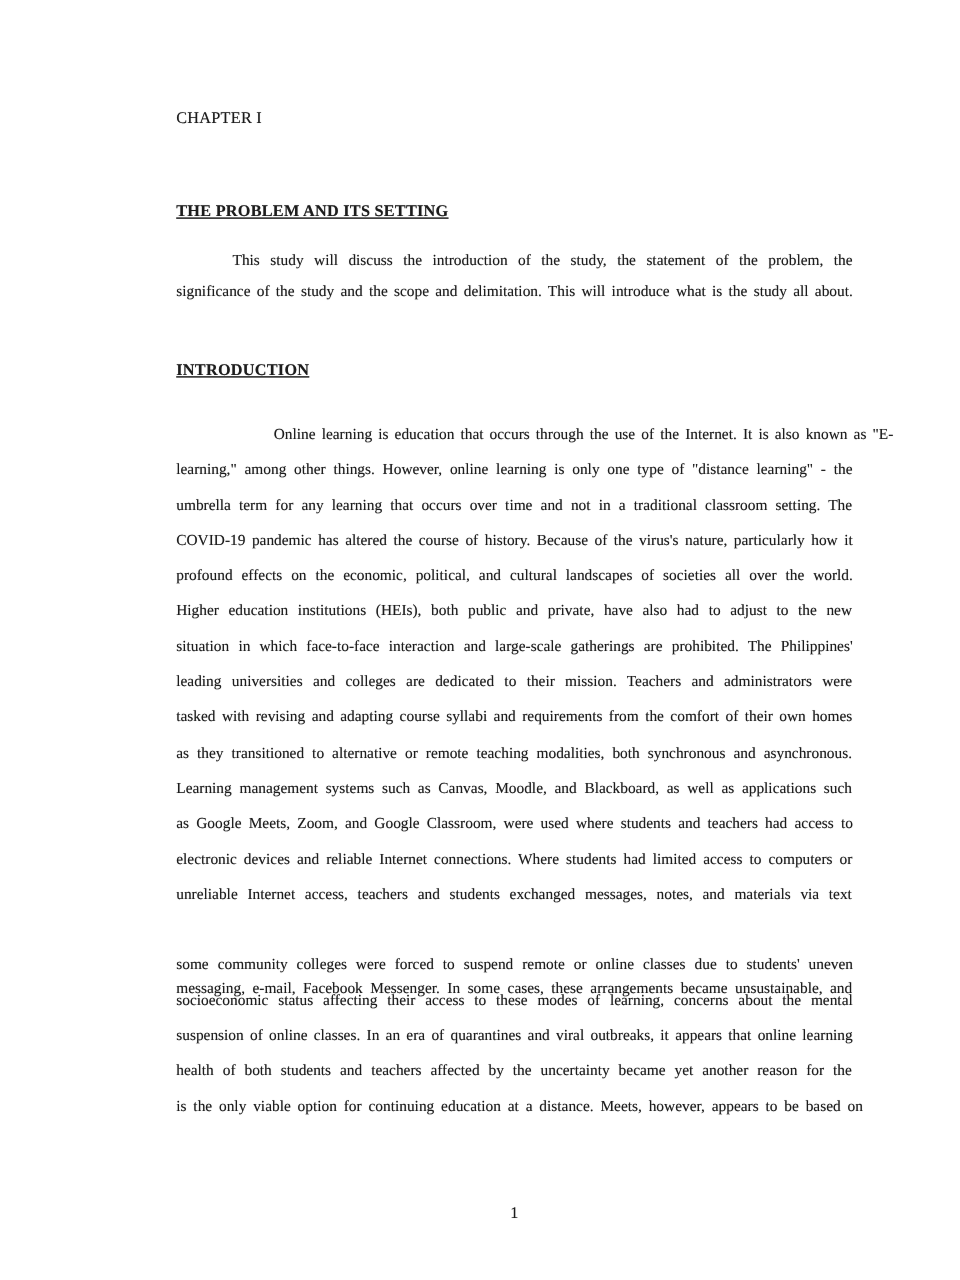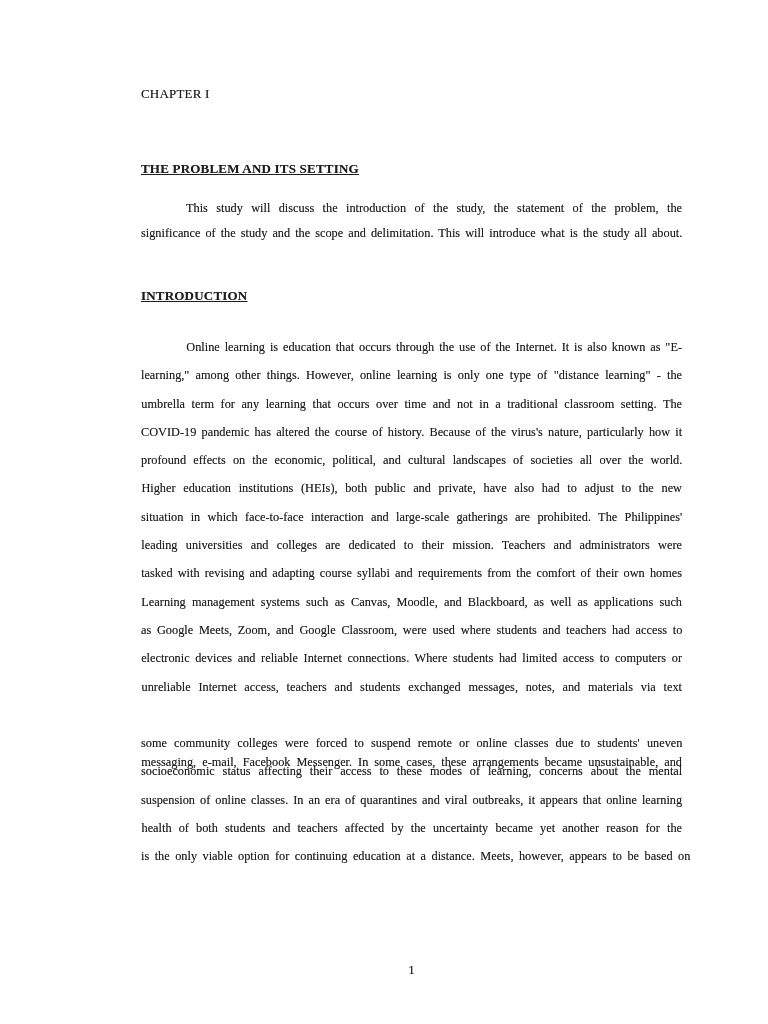--- a/index.html
+++ b/index.html
@@ -34,21 +34,20 @@
     white-space: nowrap;
     text-shadow: 0 0 0.6px rgba(0,0,0,0.45);
   }
   .heading.bold { font-weight: bold; text-decoration: underline; }
   .para .doc-line {
     position: relative;
     font-size: 12.3px;
     white-space: nowrap;
     overflow: visible;
     text-shadow: 0 0 0.6px rgba(0,0,0,0.45);
-    text-align: right;
   }
   .para .doc-line > span {
     display: inline-block;
     transform-origin: left center;
   }
   #para1 .doc-line { height: 25px; line-height: 25px; }
   #intro-para .doc-line { height: 28.3px; line-height: 28.3px; }
   .indent1 .doc-line:first-child { padding-left: 45px; }
   #chapter-heading   { top: 86px; }
   #section-title     { top: 161px; }
@@ -72,29 +71,30 @@
   <div id="section-title" class="column heading bold">THE PROBLEM AND ITS SETTING</div>
 
   <div id="para1" class="column para indent1">
       <div class="doc-line"><span style="word-spacing: 5.28571px;">This study will discuss the introduction of the study, the statement of the problem, the</span></div>
       <div class="doc-line"><span style="word-spacing: 1.94118px;">significance of the study and the scope and delimitation. This will introduce what is the study all about.</span></div>
     </div>
 
   <div id="intro-heading" class="column heading bold">INTRODUCTION</div>
 
   <div id="intro-para" class="column para indent1">
-      <div class="doc-line"><span style="word-spacing: 1.82353px;">Online learning is education that occurs through the use of the Internet. It is also known as "E-</span></div>
+      <div class="doc-line"><span style="word-spacing: 1.82353px; margin-left: 33px;">Online learning is education that occurs through the use of the Internet. It is also known as "E-</span></div>
       <div class="doc-line"><span style="word-spacing: 3.13333px;">learning," among other things. However, online learning is only one type of "distance learning" - the</span></div>
       <div class="doc-line"><span style="word-spacing: 3.4375px;">umbrella term for any learning that occurs over time and not in a traditional classroom setting. The</span></div>
       <div class="doc-line"><span style="word-spacing: 2.13333px;">COVID-19 pandemic has altered the course of history. Because of the virus's nature, particularly how it</span></div>
       <div class="doc-line"><span style="word-spacing: 4.07143px;">profound effects on the economic, political, and cultural landscapes of societies all over the world.</span></div>
       <div class="doc-line"><span style="word-spacing: 4.6px;">Higher education institutions (HEIs), both public and private, have also had to adjust to the new</span></div>
       <div class="doc-line"><span style="word-spacing: 4.27273px;">situation in which face-to-face interaction and large-scale gatherings are prohibited. The Philippines'</span></div>
       <div class="doc-line"><span style="word-spacing: 5.16667px;">leading universities and colleges are dedicated to their mission. Teachers and administrators were</span></div>
       <div class="doc-line"><span style="word-spacing: 2.06667px;">tasked with revising and adapting course syllabi and requirements from the comfort of their own homes</span></div>
+      <div class="doc-line"><span style="word-spacing: 3.33333px;">as they transitioned to alternative or remote teaching modalities, both synchronous and asynchronous.</span></div>
       <div class="doc-line"><span style="word-spacing: 3.07692px;">Learning management systems such as Canvas, Moodle, and Blackboard, as well as applications such</span></div>
       <div class="doc-line"><span style="word-spacing: 2.66667px;">as Google Meets, Zoom, and Google Classroom, were used where students and teachers had access to</span></div>
       <div class="doc-line"><span style="word-spacing: 2.53846px;">electronic devices and reliable Internet connections. Where students had limited access to computers or</span></div>
       <div class="doc-line"><span style="word-spacing: 4.66667px;">unreliable Internet access, teachers and students exchanged messages, notes, and materials via text</span></div>
       <div class="doc-line"><span style="word-spacing: 2.90909px; margin-top: 47px;">messaging, e-mail, Facebook Messenger. In some cases, these arrangements became unsustainable, and</span></div>
       <div class="doc-line"><span style="word-spacing: 4.07143px;">some community colleges were forced to suspend remote or online classes due to students' uneven</span></div>
       <div class="doc-line"><span style="word-spacing: 4.76923px;">socioeconomic status affecting their access to these modes of learning, concerns about the mental</span></div>
       <div class="doc-line"><span style="word-spacing: 1.9375px;">suspension of online classes. In an era of quarantines and viral outbreaks, it appears that online learning</span></div>
       <div class="doc-line"><span style="word-spacing: 4.06667px;">health of both students and teachers affected by the uncertainty became yet another reason for the</span></div>
       <div class="doc-line"><span style="word-spacing: 2.41176px;">is the only viable option for continuing education at a distance. Meets, however, appears to be based on</span></div>

